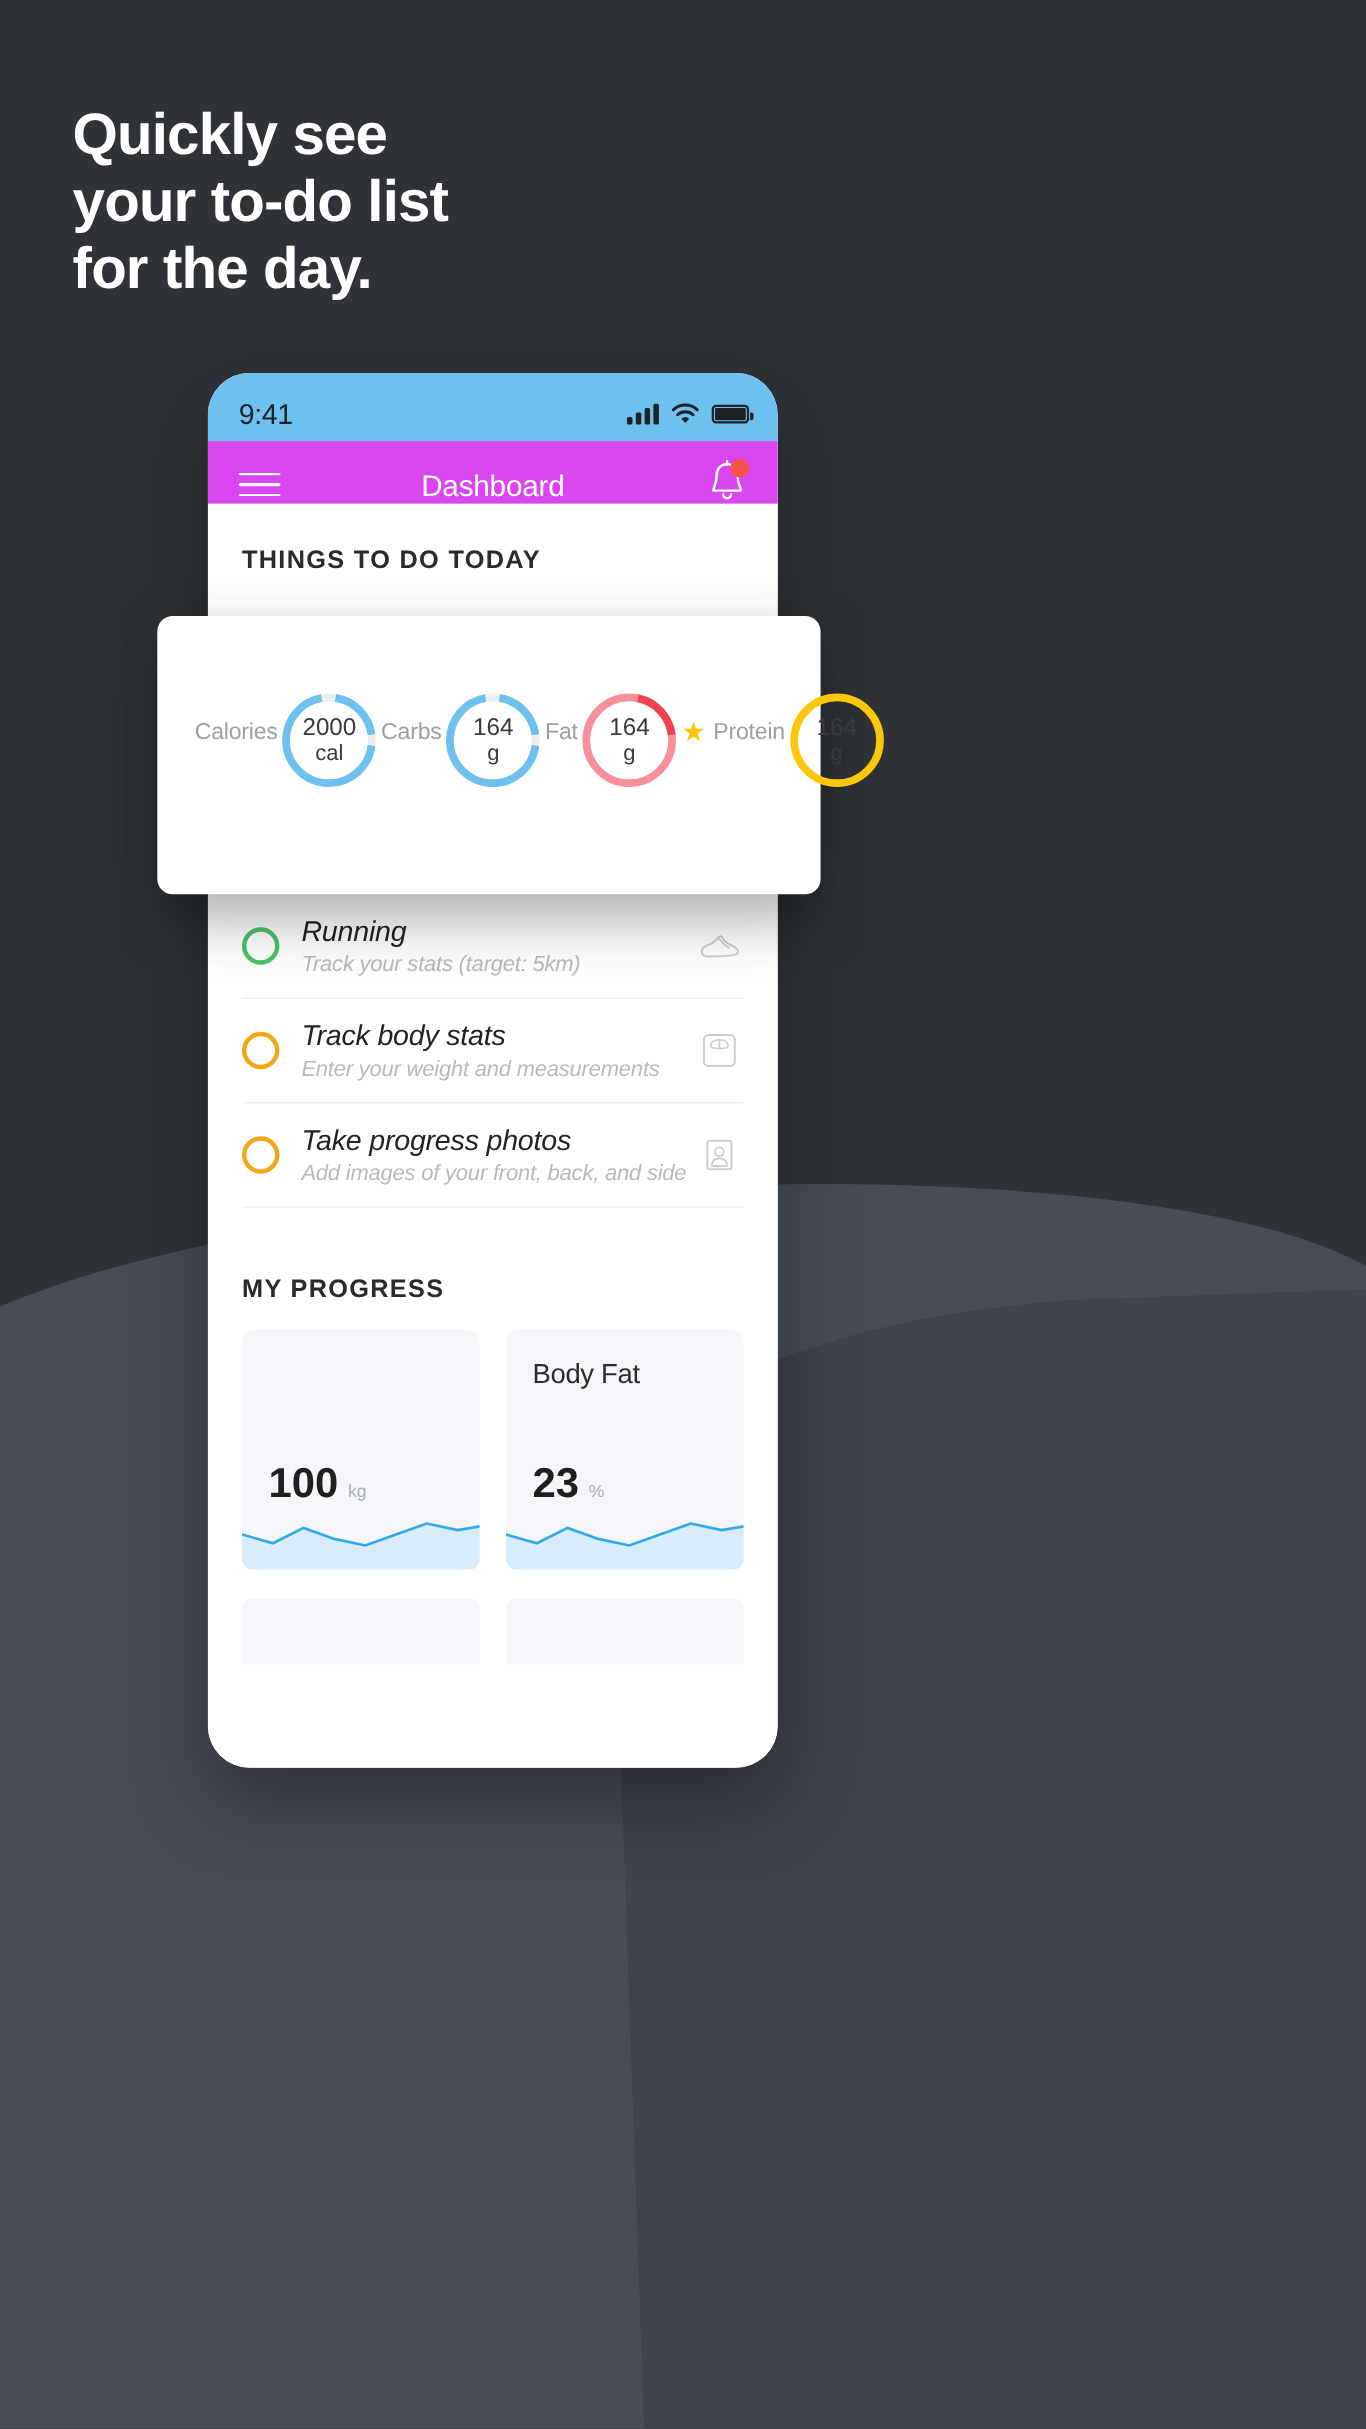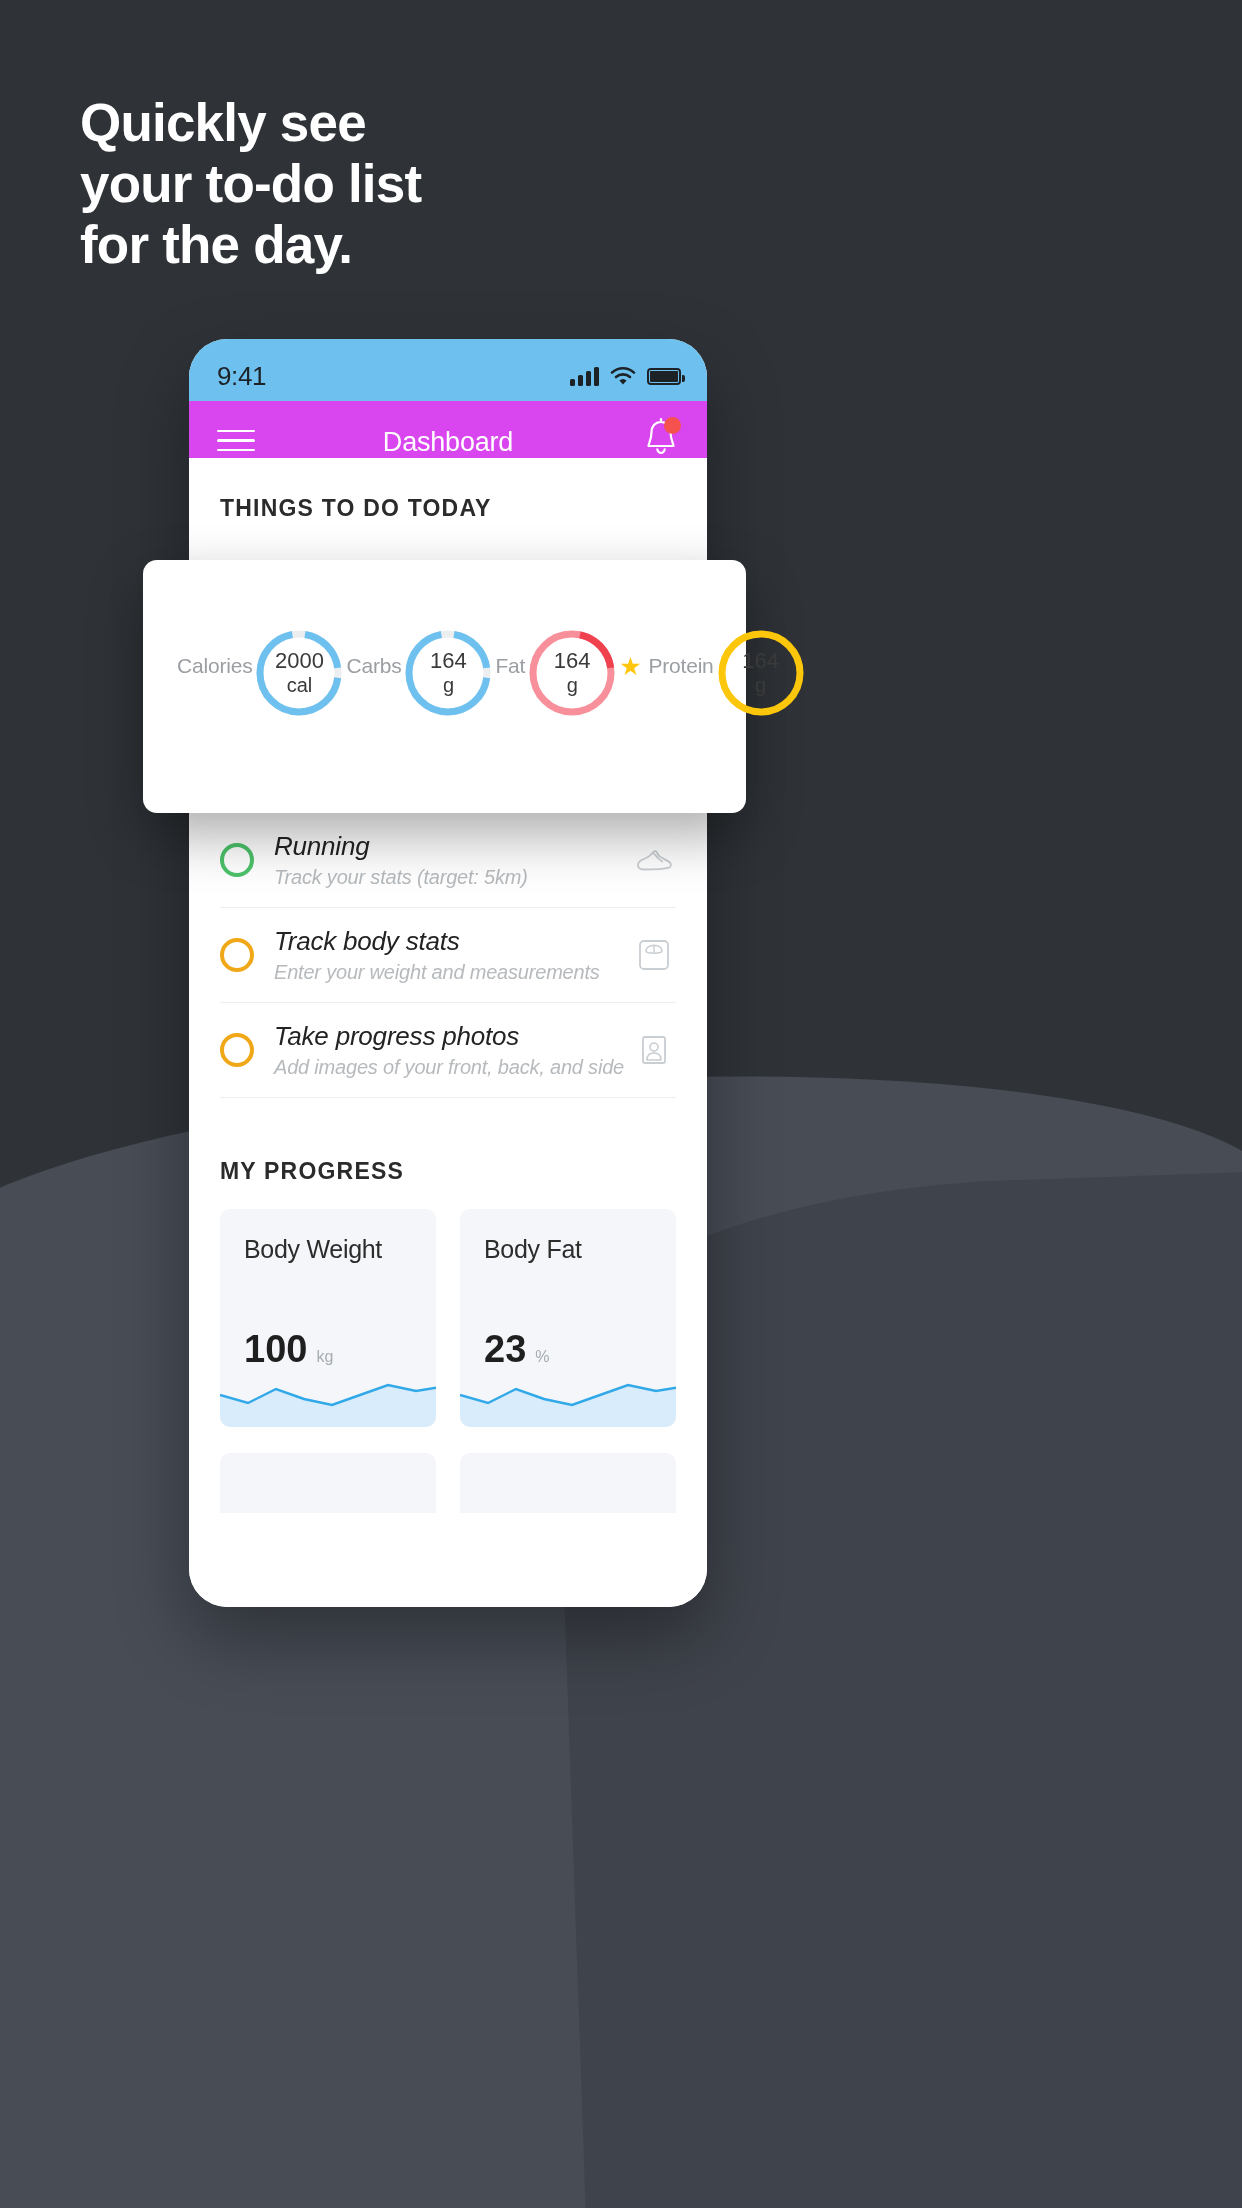--- a/index.html
+++ b/index.html
@@ -33,21 +33,21 @@
     top: 1180px;
     height: 1200px;
     background: #3f434b;
     border-radius: 50% 0 0 0 / 180px 0 0 0;
     transform: rotate(-2deg);
   }
 
   
   .headline {
     position: absolute;
-    left: 80px; top: 92px;
+    left: 66px; top: 92px;
     color: #ffffff;
     font-size: 53px;
     font-weight: bold;
     line-height: 1.0;
     letter-spacing: -0.8px;
     z-index: 40;
   }
   .headline div { white-space: nowrap; padding: 4px 0; }
 
   
@@ -314,21 +314,20 @@
       </div>
 
     </div>
 
     <div class="progress-wrap">
       <div class="section-title" style="padding:0">MY PROGRESS</div>
 
       <div class="cards">
 
         <div class="pcard">
-          <div class="pcard-title">Body Weight</div>
           <div class="pcard-value">
             <span class="pcard-num">100</span>
             <span class="pcard-unit">kg</span>
           </div>
           <svg class="spark" viewBox="0 0 220 66" preserveAspectRatio="none">
             <path d="M0 34 L28 42 L56 28 L84 38 L112 44 L140 34 L168 24 L196 30 L220 26 L220 66 L0 66 Z" fill="#d8ecfb"></path>
             <path d="M0 34 L28 42 L56 28 L84 38 L112 44 L140 34 L168 24 L196 30 L220 26" fill="none" stroke="#31a8e8" stroke-width="2.4"></path>
           </svg>
         </div>
 

